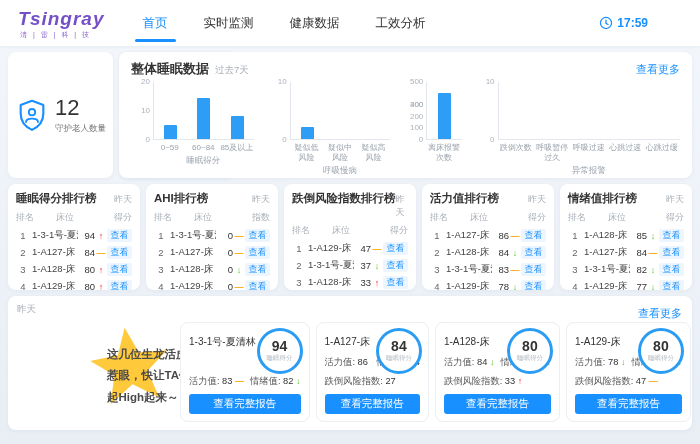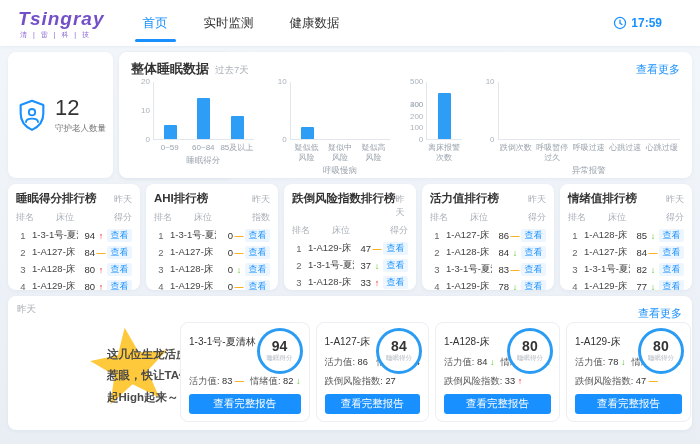--- a/index.html
+++ b/index.html
@@ -7,21 +7,21 @@
   body{font-family:"Liberation Sans","DejaVu Sans",sans-serif;background:linear-gradient(180deg,#f3f7fb 0%,#e9eef5 100%);color:#333}
   
   .header{height:46px;background:#fff;display:flex;align-items:center;padding:0 18px;box-shadow:0 1px 3px rgba(20,60,120,.06);position:relative;z-index:2}
   .logo{display:flex;flex-direction:column;line-height:1}
   .brand{font-size:19px;font-weight:bold;font-style:italic;color:#7450c8;letter-spacing:1px}
   .tagline{font-size:7px;color:#8a63d2;letter-spacing:2px;margin-top:3px;padding-left:2px}
   .nav{display:flex;margin-left:34px;height:46px}
   .nav-item{position:relative;font-size:12.5px;color:#333;padding:0 4px;margin-right:28px;display:flex;align-items:center;cursor:pointer}
   .nav-item.active{color:#1890ff}
   .nav-item.active .underline{position:absolute;left:-4px;right:-4px;bottom:4px;height:3px;border-radius:2px;background:#1890ff}
-  .time{margin-left:auto;margin-right:20px;display:flex;align-items:center;gap:4px;color:#1890ff;font-weight:bold;font-size:12px}
+  .time{margin-left:auto;margin-right:34px;display:flex;align-items:center;gap:4px;color:#1890ff;font-weight:bold;font-size:12px}
   
   .main{padding:6px 8px}
   .row1{display:flex;gap:7px;margin-bottom:6px;height:126px}
   .statcol{width:104px;display:flex;flex-direction:row;gap:7px}
   .panel{background:#fff;border-radius:8px;box-shadow:0 1px 4px rgba(20,60,120,.05)}
   .stat-card{flex:1;display:flex;align-items:center;padding:0 7px;gap:6px}
   .stat-text{display:flex;flex-direction:column}
   .stat-value{font-size:22px;color:#333}
   .stat-label{font-size:8.5px;color:#777;margin-top:2px;white-space:nowrap}
   
@@ -88,20 +88,23 @@
     <div class="nav-item active">
         <span>首页</span>
         <i class="underline"></i>
       </div>
     <div class="nav-item">
         <span>实时监测</span>
       </div>
     <div class="nav-item">
         <span>健康数据</span>
       </div>
+    <div class="nav-item">
+        <span>工效分析</span>
+      </div>
   </div>
   <div class="time">
     <svg width="14" height="14" viewBox="0 0 24 24">
         <circle cx="12" cy="12" r="9.5" fill="none" stroke="#1890ff" stroke-width="2.2"></circle>
         <path d="M12 7v5.5l3.5 2" fill="none" stroke="#1890ff" stroke-width="2.2" stroke-linecap="round"></path>
       </svg>
     <span>17:59</span>
   </div>
 </div>
 

